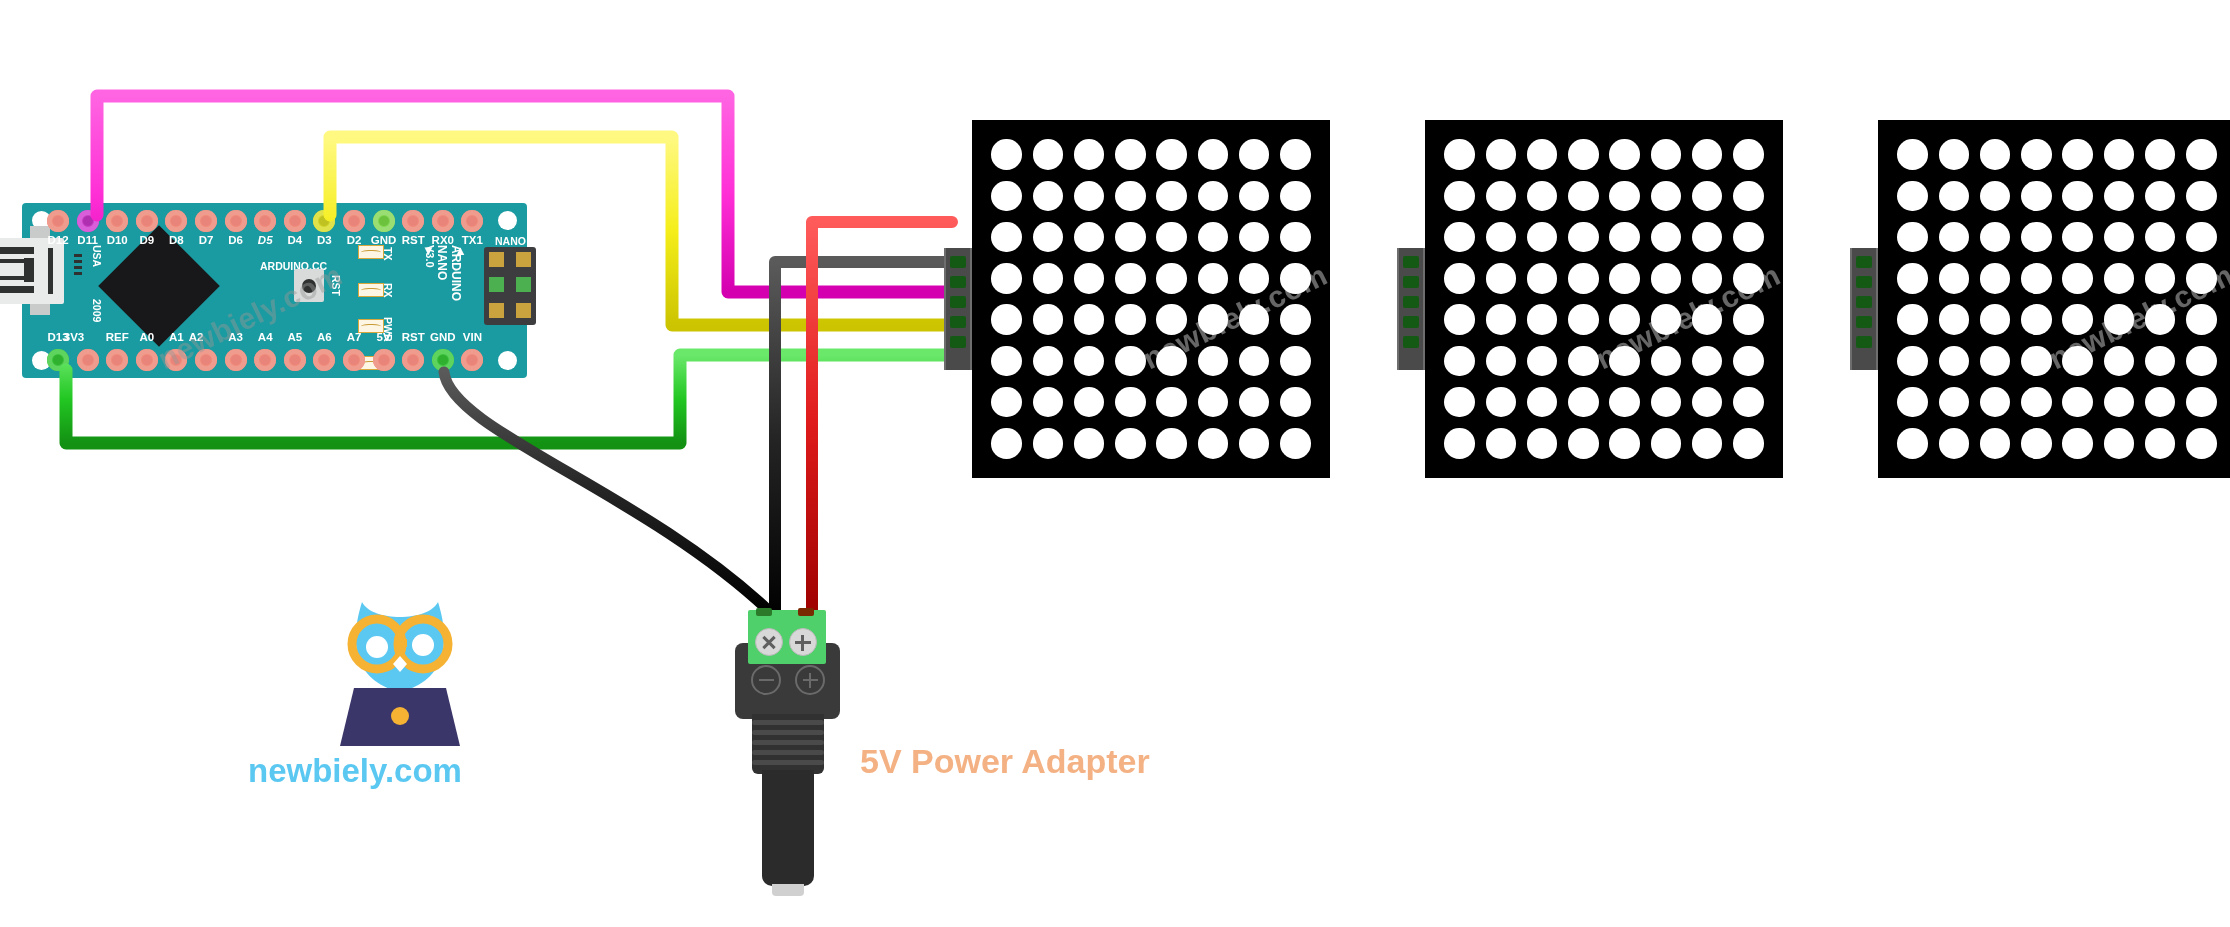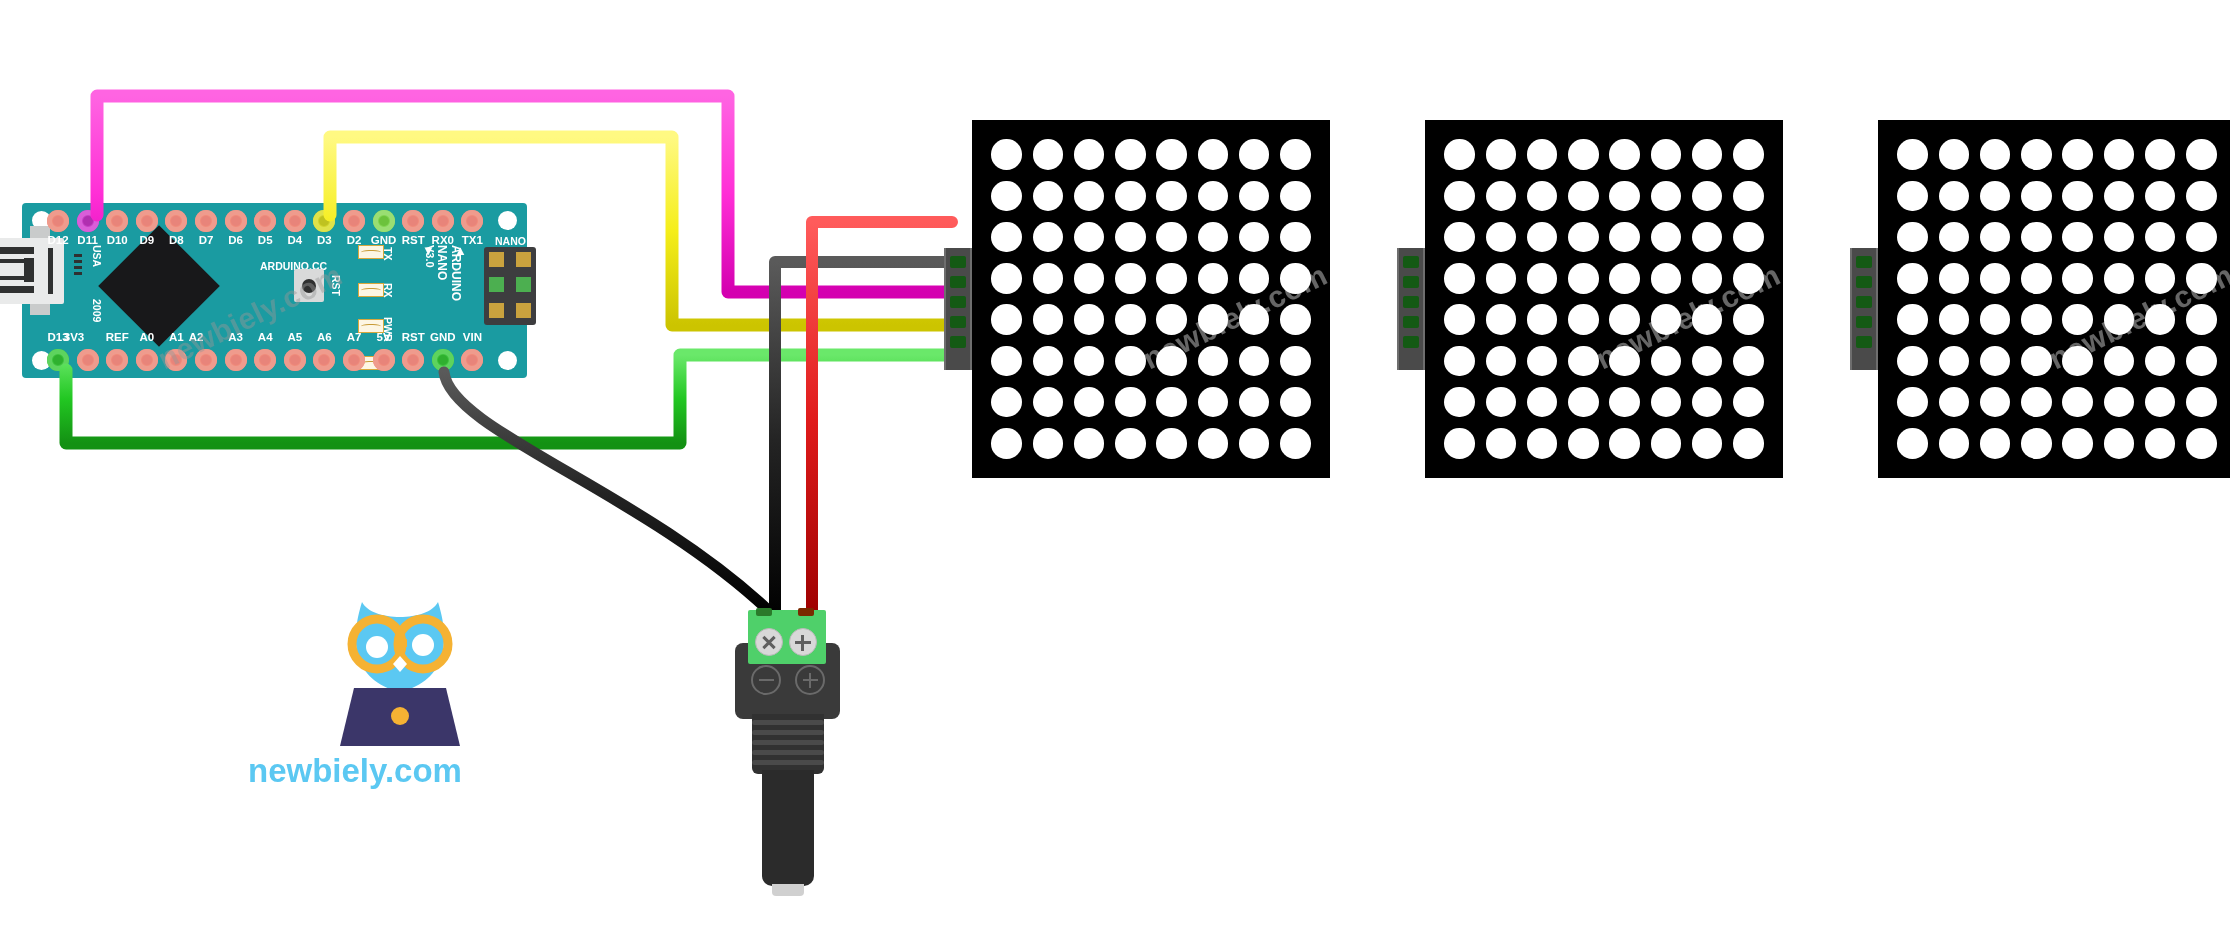--- a/index.html
+++ b/index.html
@@ -267,20 +267,21 @@
   }
 
   
   #owl { left: 320px; top: 588px; width: 160px; height: 160px; }
 </style>
 </head>
 <body>
 
 <div id="stage">
 
+  <div class="abs" id="title-power">5V Power Adapter</div>
   <div class="abs" id="brand-text">newbiely.com</div>
 
   <div class="abs" id="nano">
     <div class="abs nano-hole" style="left:10px;  top:8px;"></div>
     <div class="abs nano-hole" style="left:476px; top:8px;"></div>
     <div class="abs nano-hole" style="left:10px;  top:148px;"></div>
     <div class="abs nano-hole" style="left:476px; top:148px;"></div>
 
     <div class="abs" style="left:-20px; top:35px; width:62px; height:66px;">
       <div class="abs usb-tab" style="left:28px; top:-12px;"></div>
@@ -354,21 +355,21 @@
         <div class="pad" style="left: 439.4px; top: 0px;"></div>
       </div>
     <div class="abs" id="top-labels" style="left:0; top:31px; width:505px; height:16px;">
         <div class="pinlabel" style="left: 14px; top: 0px; width: 44px;">D12</div>
         <div class="pinlabel" style="left: 43.6px; top: 0px; width: 44px;">D11</div>
         <div class="pinlabel" style="left: 73.2px; top: 0px; width: 44px;">D10</div>
         <div class="pinlabel" style="left: 102.8px; top: 0px; width: 44px;">D9</div>
         <div class="pinlabel" style="left: 132.4px; top: 0px; width: 44px;">D8</div>
         <div class="pinlabel" style="left: 162px; top: 0px; width: 44px;">D7</div>
         <div class="pinlabel" style="left: 191.6px; top: 0px; width: 44px;">D6</div>
-        <div class="pinlabel" style="left: 221.2px; top: 0px; width: 44px;">D5</div>
+        <div class="pinlabel" style="left: 221.2px; top: 0px; width: 44px; font-style: italic;">D5</div>
         <div class="pinlabel" style="left: 250.8px; top: 0px; width: 44px;">D4</div>
         <div class="pinlabel" style="left: 280.4px; top: 0px; width: 44px;">D3</div>
         <div class="pinlabel" style="left: 310px; top: 0px; width: 44px;">D2</div>
         <div class="pinlabel" style="left: 339.6px; top: 0px; width: 44px;">GND</div>
         <div class="pinlabel" style="left: 369.2px; top: 0px; width: 44px;">RST</div>
         <div class="pinlabel" style="left: 398.8px; top: 0px; width: 44px;">RX0</div>
         <div class="pinlabel" style="left: 428.4px; top: 0px; width: 44px;">TX1</div>
       </div>
 
     <div class="abs pinrow" id="bot-pads" style="left:0; top:146px; width:505px;">

